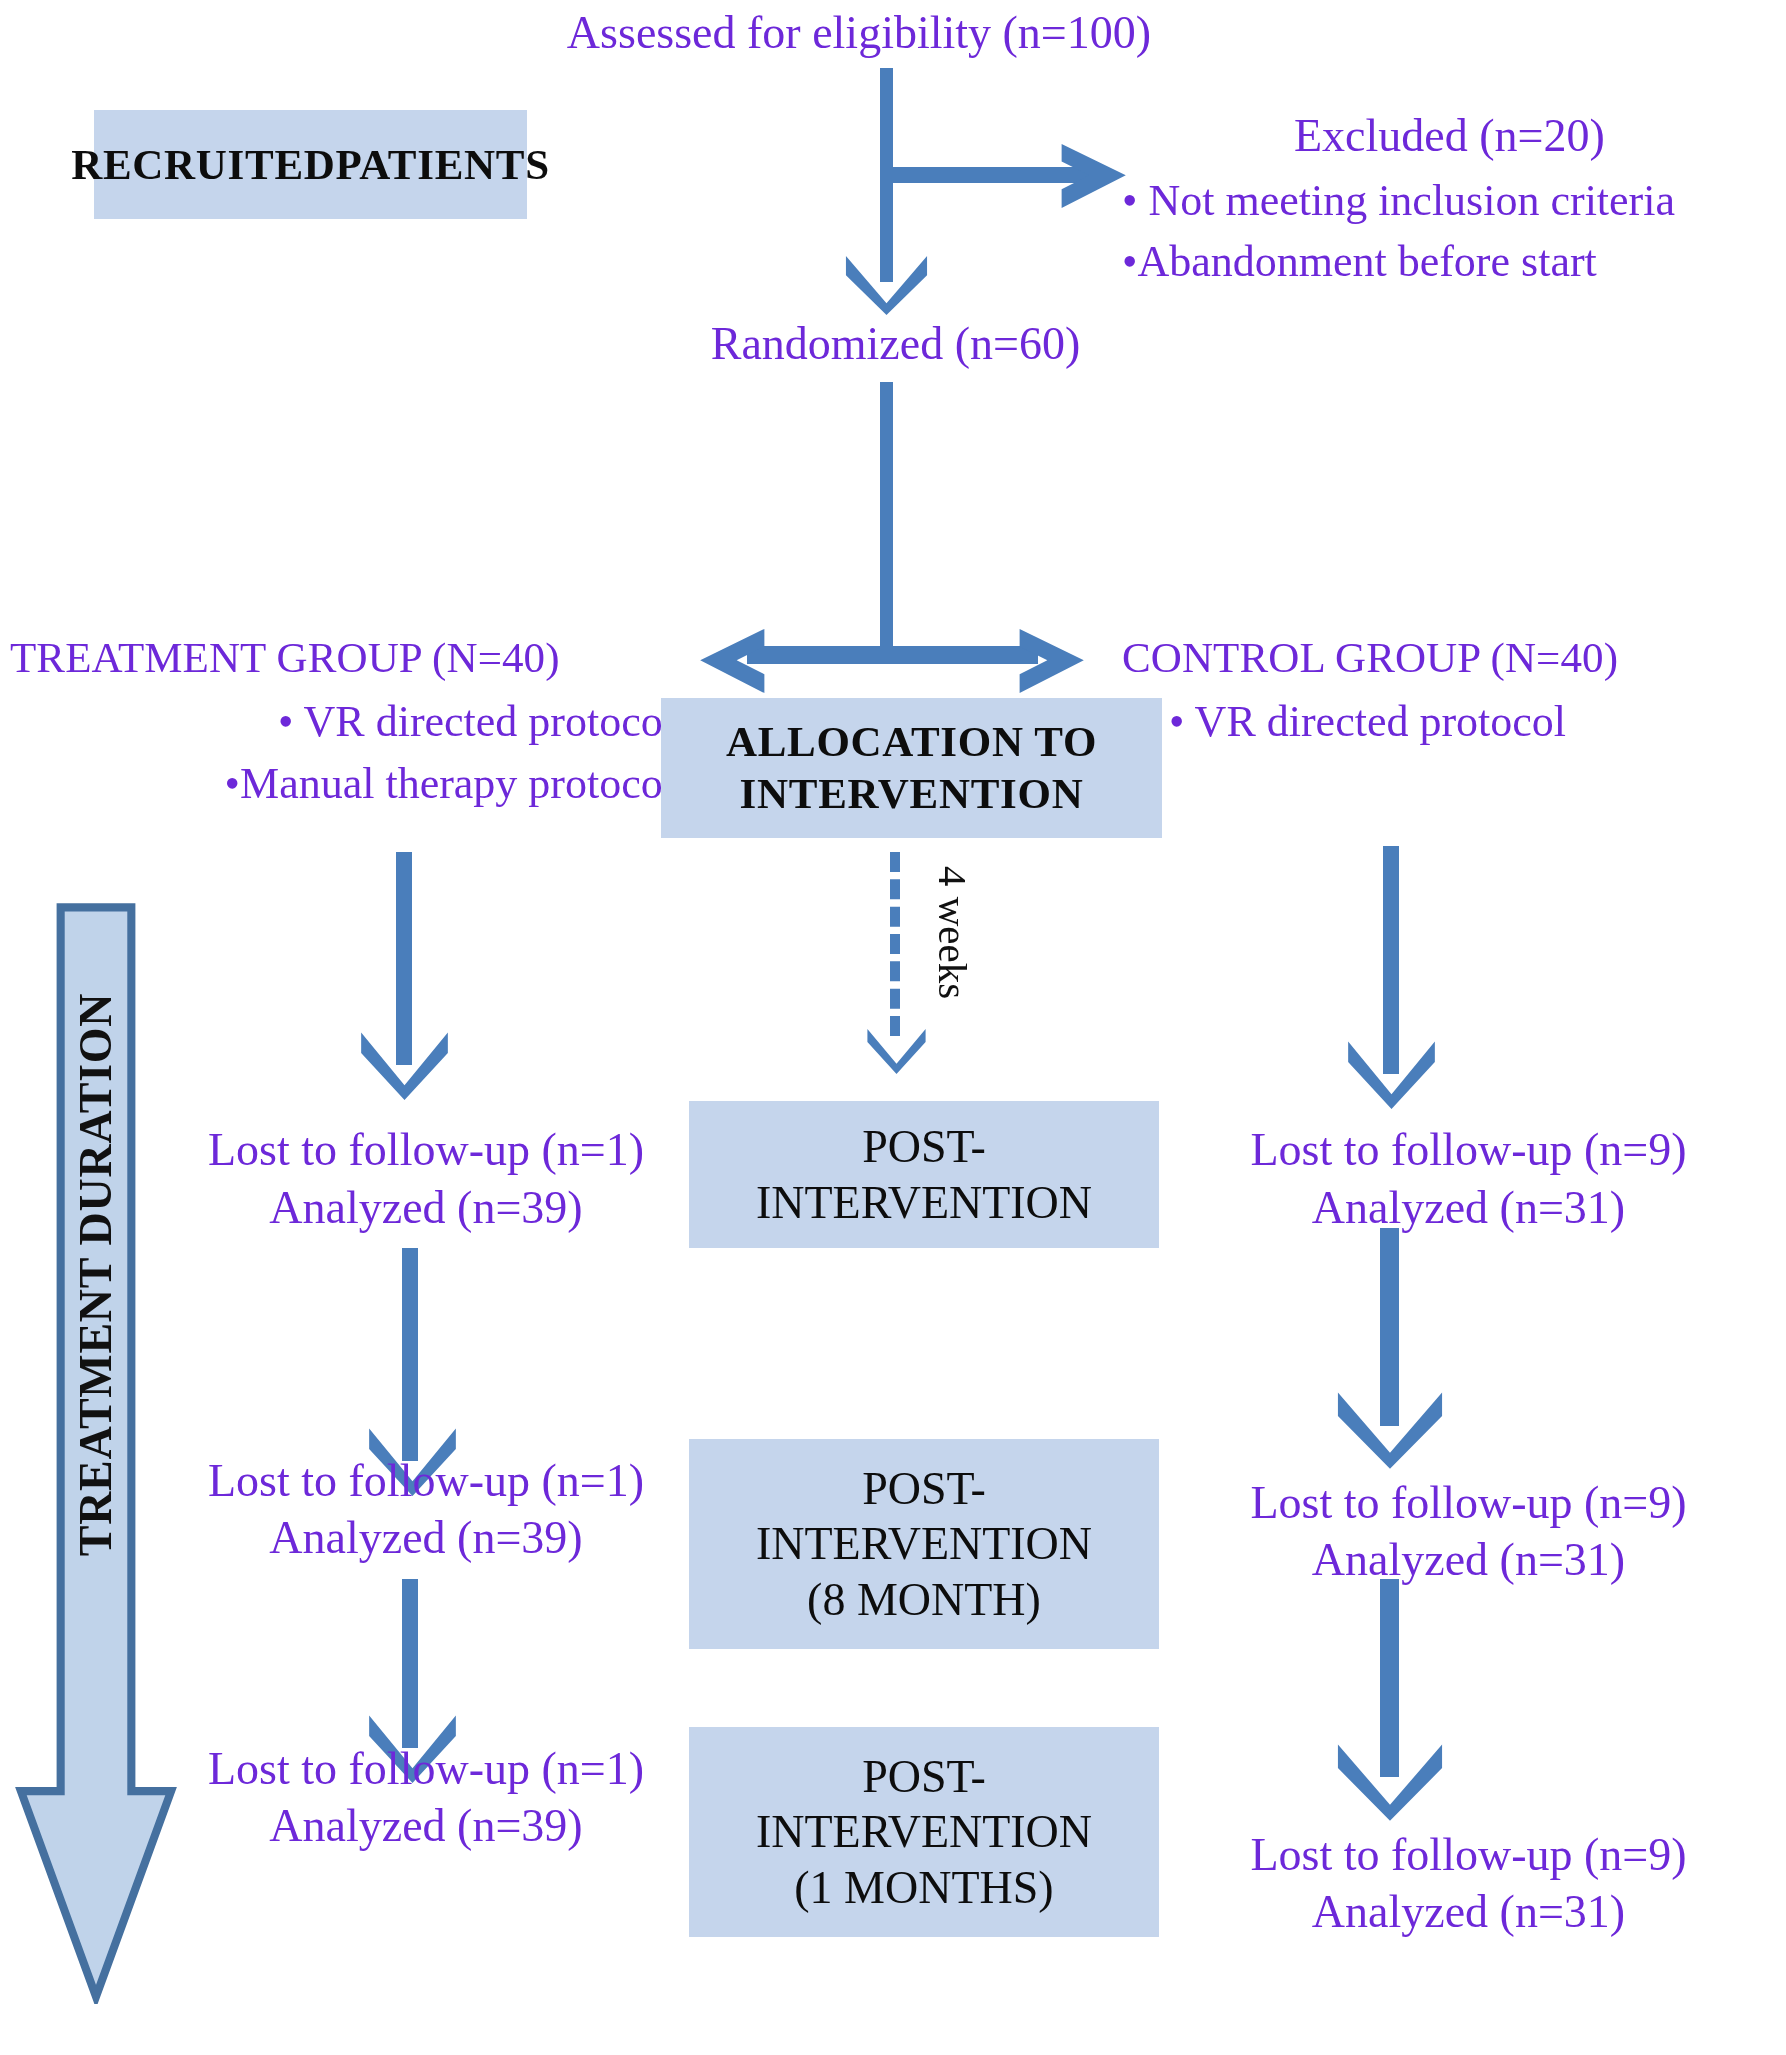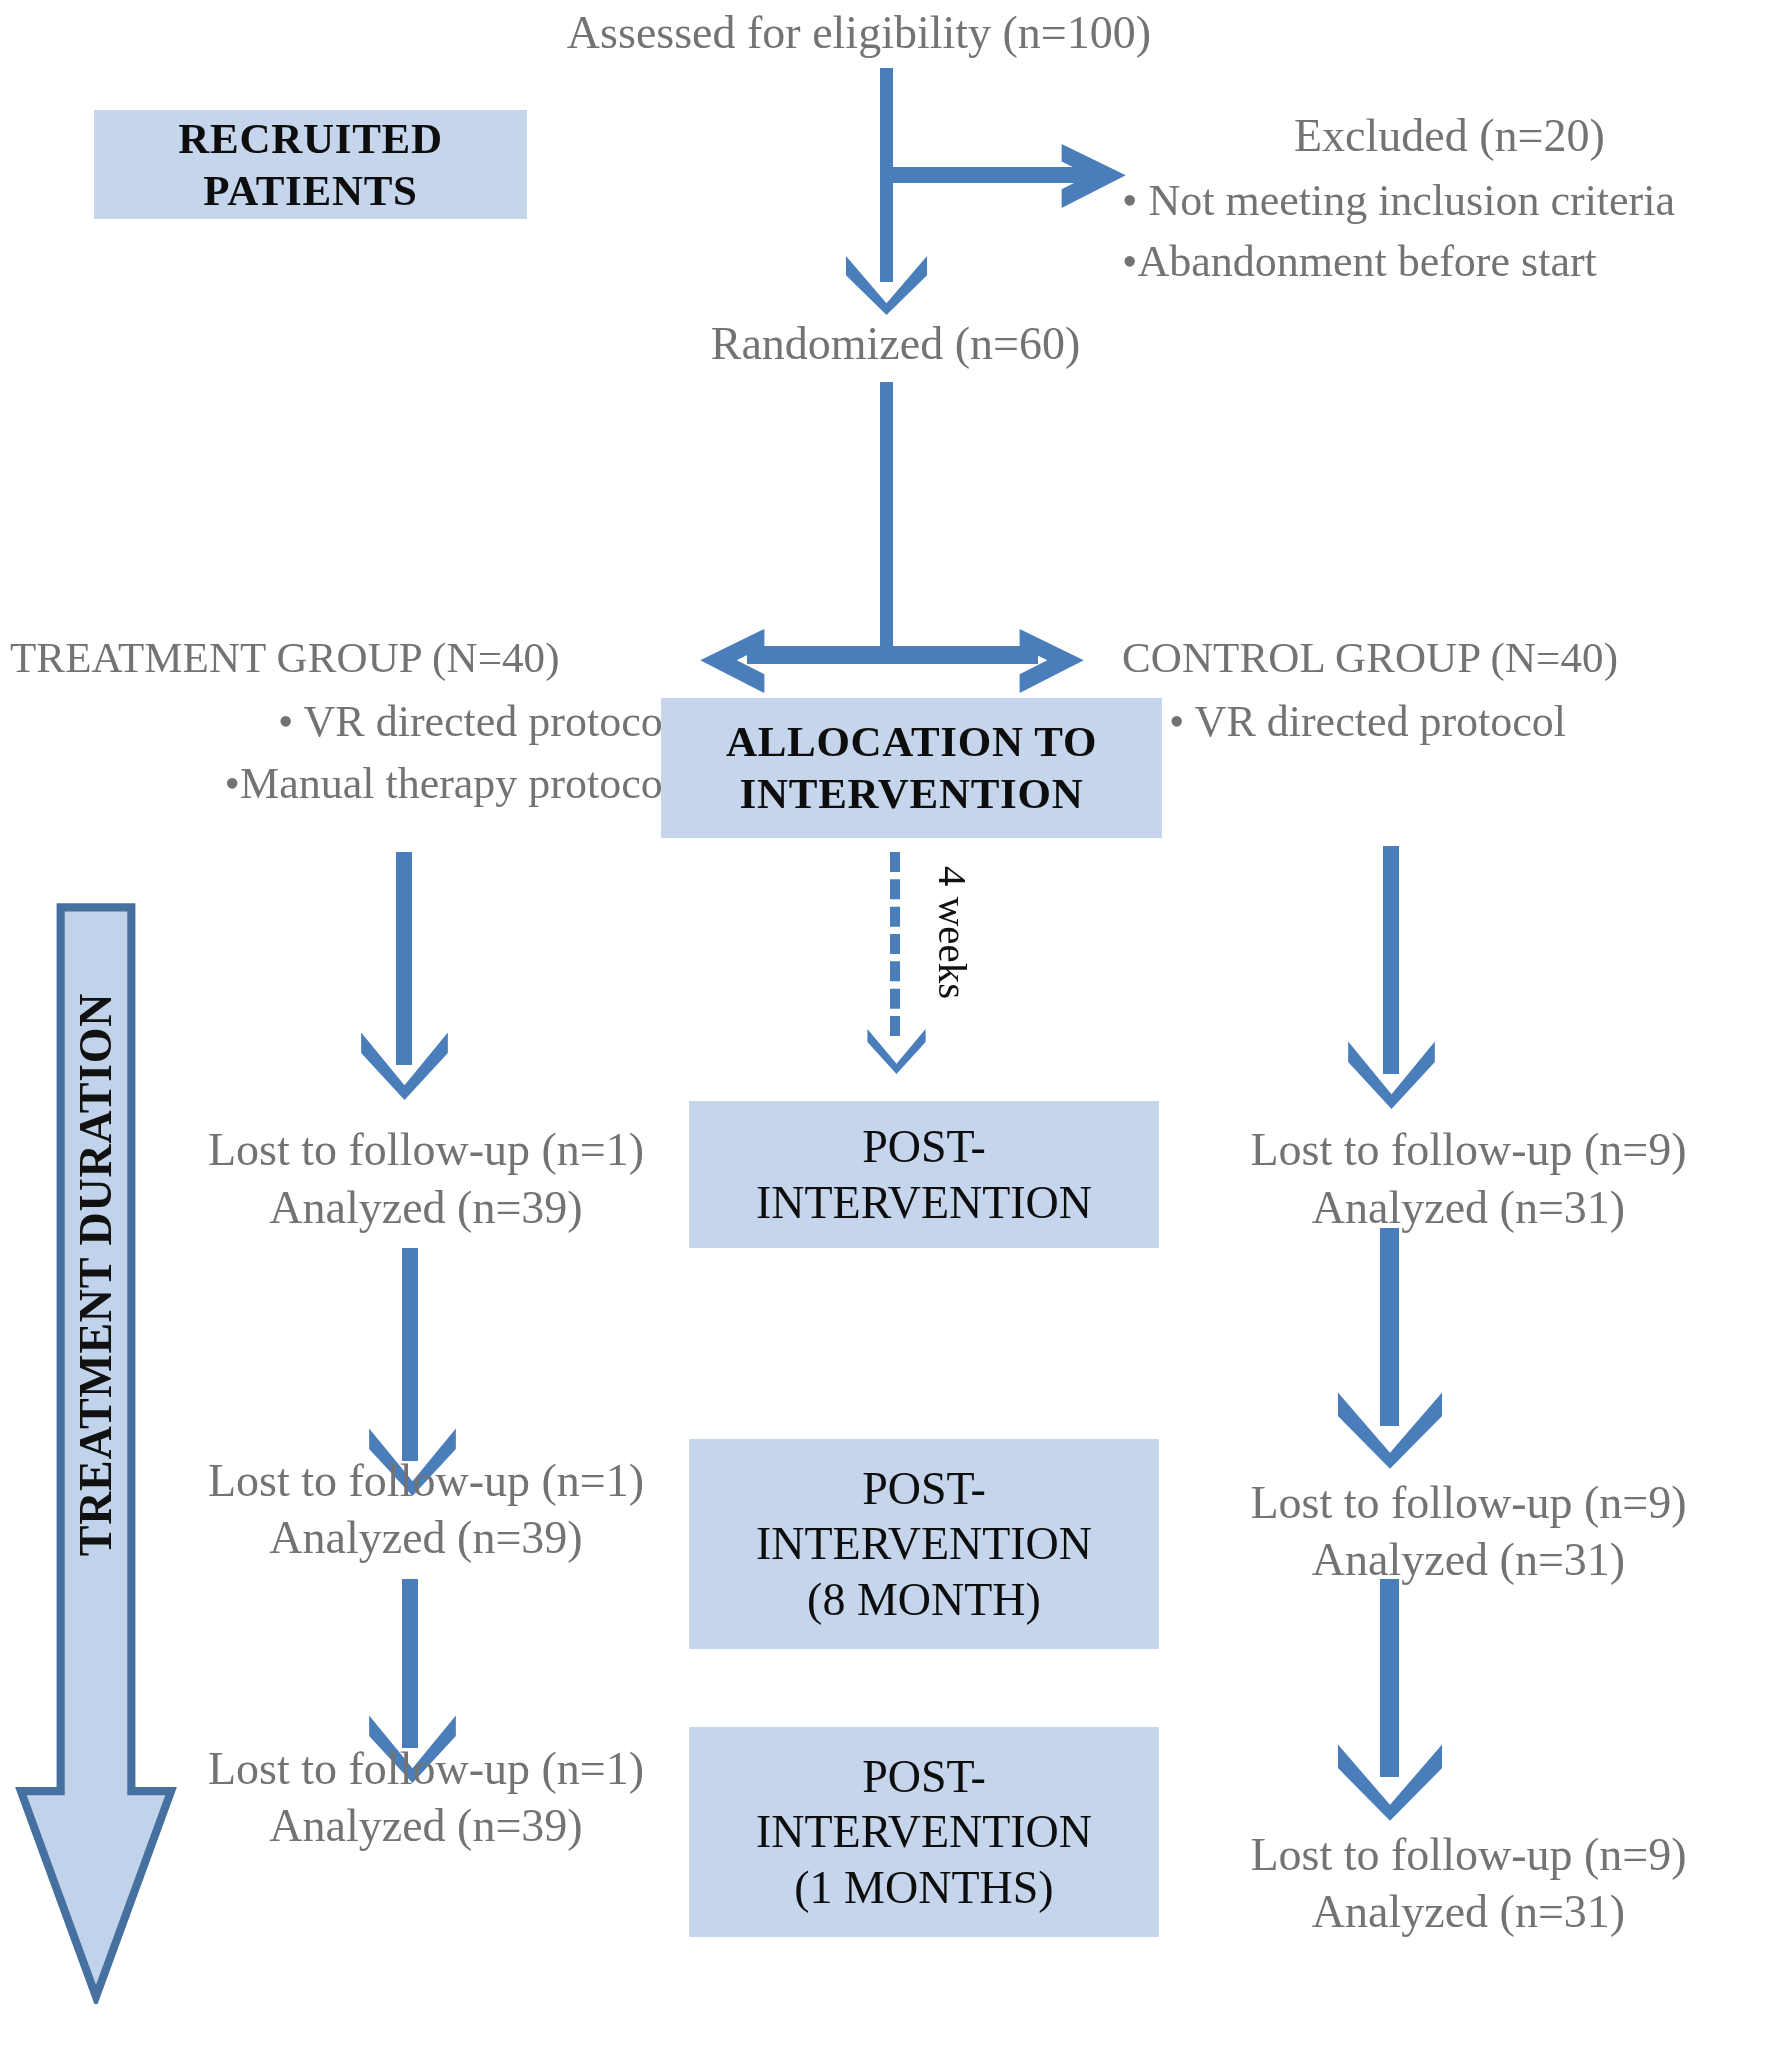--- a/index.html
+++ b/index.html
@@ -16,21 +16,21 @@
     position: relative;
     width: 1786px;
     height: 2056px;
     background: #ffffff;
     overflow: hidden;
   }
   
   .txt {
     position: absolute;
     font-family: "Liberation Serif", "DejaVu Serif", serif;
-    color: #737373;
+    color: #6d28d9;
     line-height: 1.16;
     white-space: pre;
   }
   .t-plain   { font-size: 46px; }
   .t-caps    { font-size: 43px; letter-spacing: 0.1px; }
   .t-bullet  { font-size: 44px; }
   .center    { text-align: center; }
   .right     { text-align: right; }
   .left      { text-align: left; }
 
@@ -89,21 +89,21 @@
   }
 </style>
 </head>
 <body>
 
 <div id="canvas">
 
   <div class="txt t-plain center" style="left:470px; top:5.9px; width:778px;">Assessed for eligibility (n=100)</div>
 
   <div class="shadebox bold" style="left:94px; top:110px; width:433px; height:109px; font-size:43px; letter-spacing:0.7px;">
-    <div style="display:flex;flex-direction:column;align-items:center;">
+    <div style="display:flex;align-items:center;">
       <span>RECRUITED</span>
       <span>PATIENTS</span>
     </div>
   </div>
 
   <div class="arrow-v" style="left:880px; top:68px; width:12.5px; height:214px;"></div>
 
   <div style="position:absolute; left:843px; top:250px; width:87px; height:65px;">
     <svg width="87" height="65" viewBox="0 0 118 88">
       <path d="M4 8 L59 72 L114 8 L114 34 L59 88 L4 34 Z" fill="#4a7ebb"></path>

